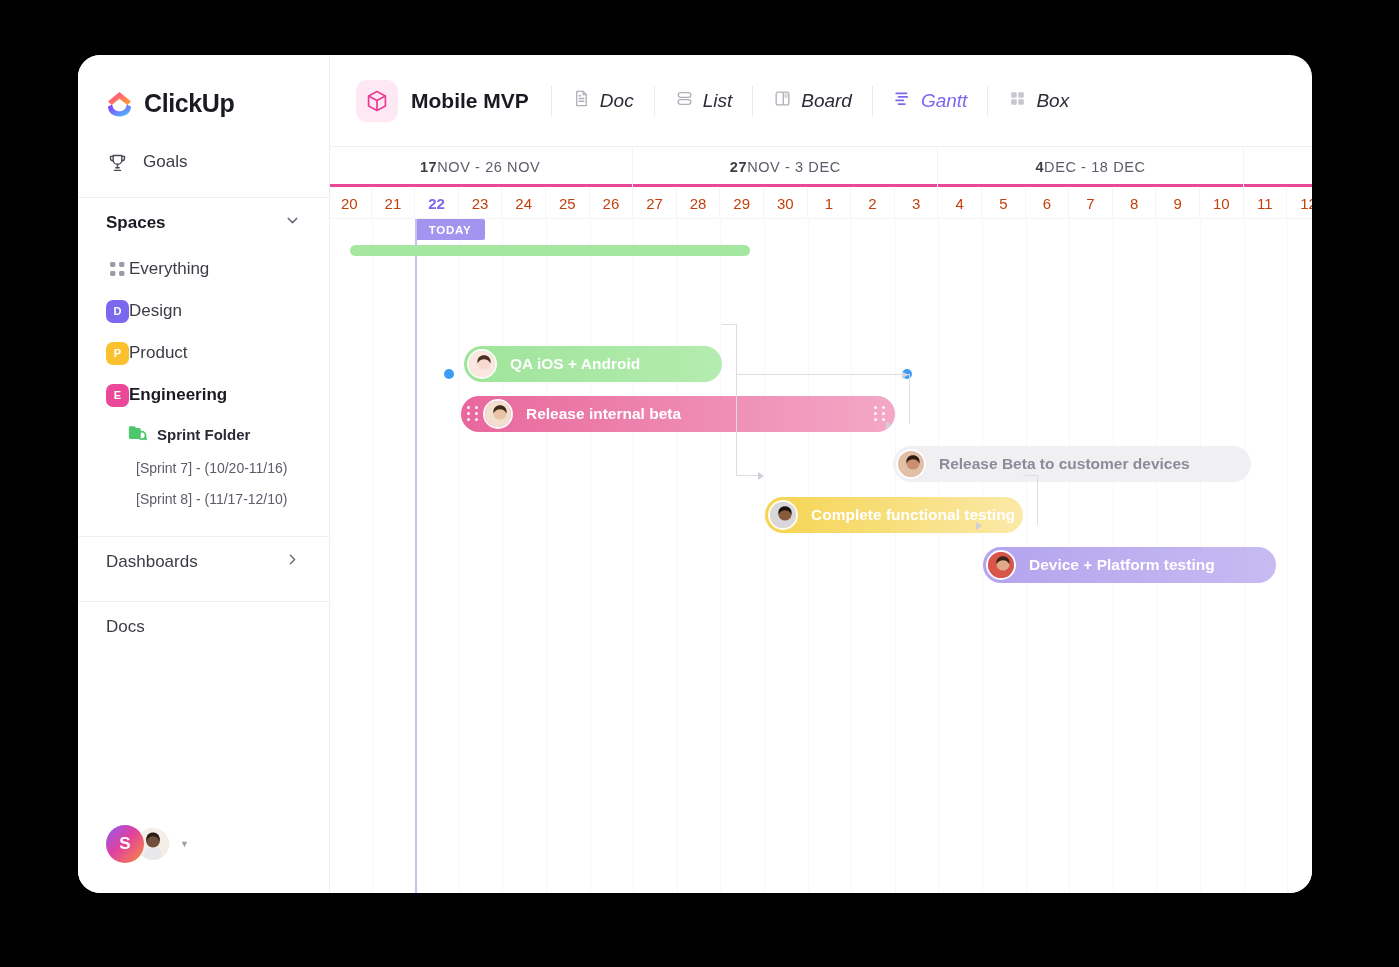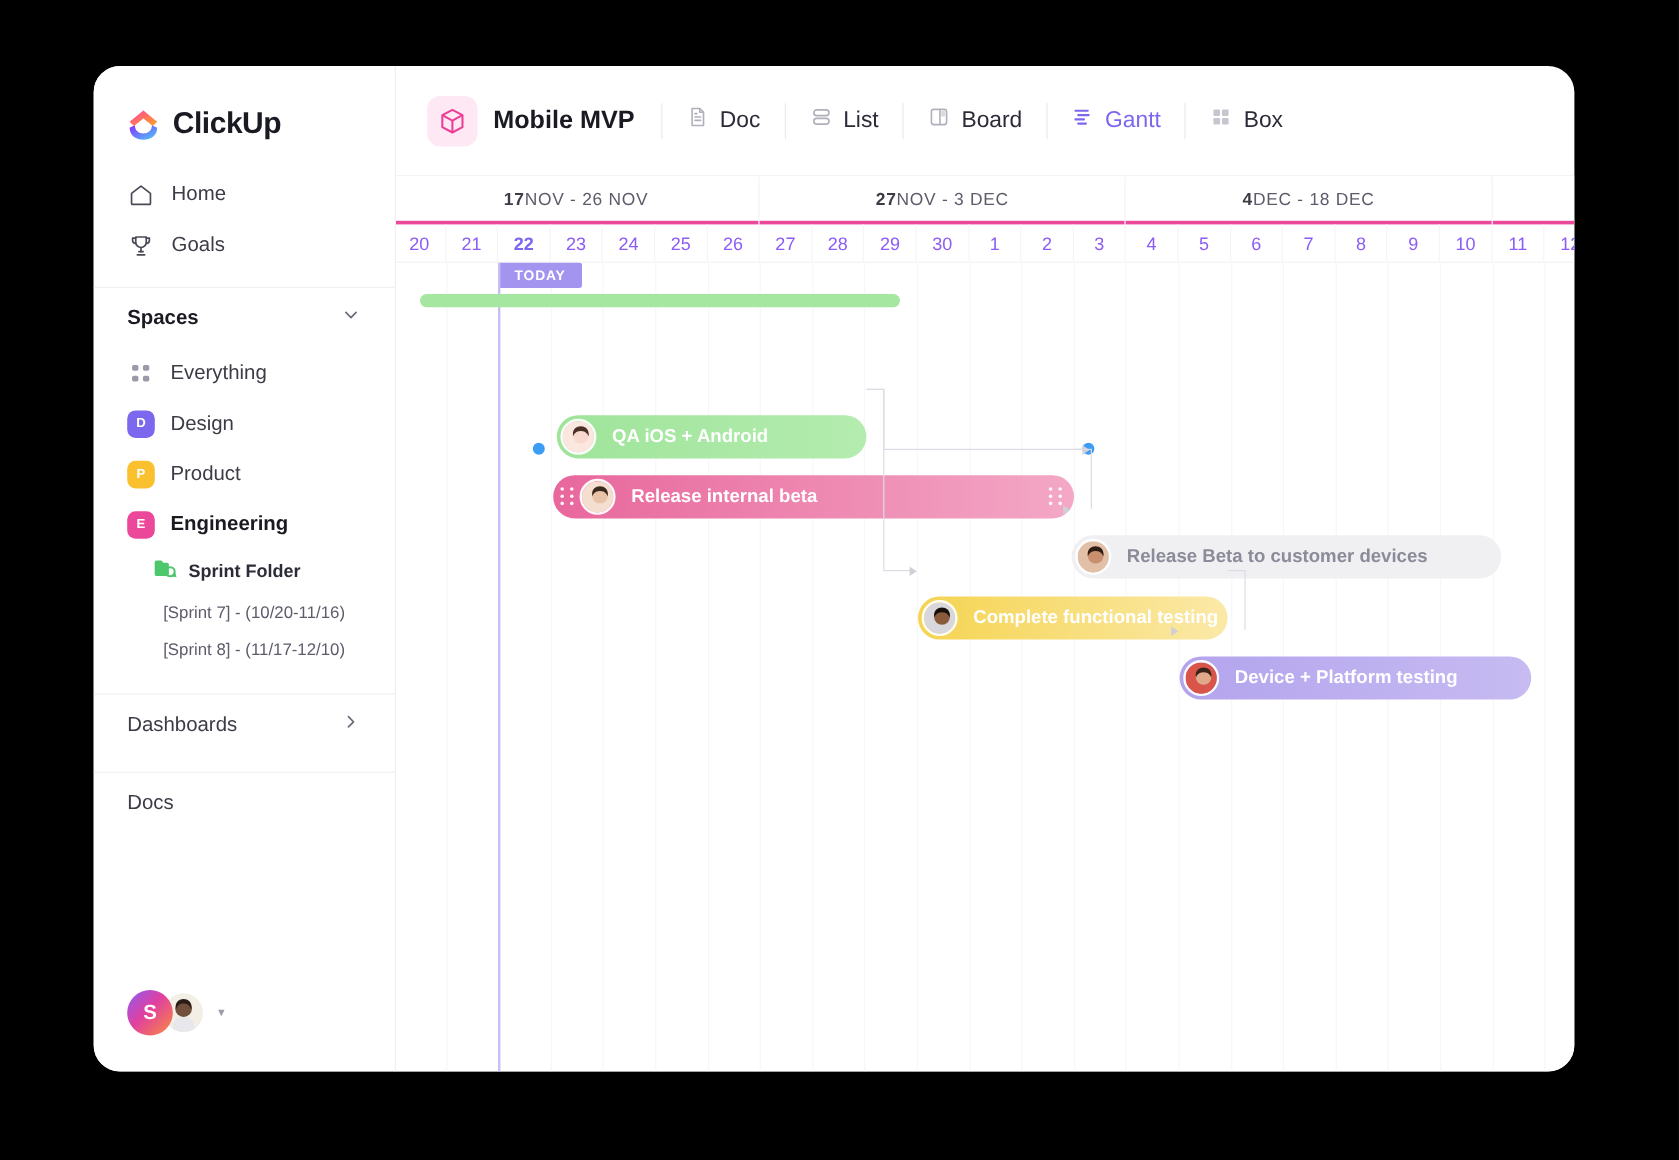--- a/index.html
+++ b/index.html
@@ -45,21 +45,21 @@
 
   .section-head {
     display: flex; align-items: center; justify-content: space-between;
     padding: 0 28px 0 28px; height: 50px;
     font-size: 17px; font-weight: bold; color: #1a1a22;
     cursor: pointer;
   }
   .section-head.plain { font-weight: normal; color: #3c3c47; }
 
   .space-item {
-    display: flex; align-items: center; gap: 13px;
+    display: flex; align-items: center; 
     height: 42px; padding-left: 28px;
     font-size: 17px; color: #3c3c47; cursor: pointer;
   }
   .space-item.active { font-weight: bold; color: #1a1a22; }
   .space-badge {
     width: 23px; height: 23px; border-radius: 7px;
     display: flex; align-items: center; justify-content: center;
     color: #fff; font-size: 11px; font-weight: bold; flex: 0 0 23px;
   }
   .dots-ico { width: 23px; height: 23px; flex: 0 0 23px; display:flex; align-items:center; justify-content:center;}
@@ -107,39 +107,39 @@
   .proj { display: flex; align-items: center; gap: 13px; padding-right: 22px; }
   .proj-ico {
     width: 42px; height: 42px; border-radius: 11px; background: #fde8f3;
     display: flex; align-items: center; justify-content: center;
   }
   .proj-name { font-size: 21px; font-weight: bold; color: #1a1a22; }
   .vsep { width: 1px; height: 30px; background: #e9e9ee; }
   .tab {
     display: flex; align-items: center; gap: 9px;
     padding: 0 20px; height: 42px;
-    font-size: 19px; color: #2c2c38; cursor: pointer;
+    font-size: 19px; color: #2c2c38; cursor: pointer; font-style: italic;
   }
   .tab.active { color: #7b68ee; }
 
   
   .gantt { flex: 1; position: relative; overflow: hidden; background: #fff; }
   .g-weeks { height: 40px; position: relative; border-bottom: 3px solid #ec4899; }
   .g-week {
     position: absolute; top: 0; height: 40px;
     display: flex; align-items: center; justify-content: center;
     font-size: 14.5px; letter-spacing: 0.6px; color: #5c5c6b;
     border-right: 1px solid #f3f3f6;
   }
   .g-week b { font-weight: bold; color: #3c3c47; }
   .g-days { height: 32px; position: relative; border-bottom: 1px solid #f3f3f6; }
   .g-day {
     position: absolute; top: 0; height: 32px;
     display: flex; align-items: center; justify-content: center;
-    font-size: 15px; color: #8b5cf6;
+    font-size: 15px; color: #c2410c;
     border-right: 1px solid #f5f5f8;
   }
   .g-day.today { color: #7b68ee; font-weight: bold; }
   .g-body { position: absolute; left: 0; top: 72px; right: 0; bottom: 0; }
   .g-col {
     position: absolute; top: 0; bottom: 0; width: 1px;
     background: #f7f7fa;
   }
   .today-line { position: absolute; top: 0; bottom: 0; width: 1.5px; background: #c9bdf5; }
   .today-badge {
@@ -201,28 +201,20 @@
             </linearGradient>
           </defs>
           <path d="M4 13.5 L15.5 4 L27 13.5 L23.3 17.1 L15.5 10.8 L7.7 17.1 Z" fill="url(#lgA)"></path>
           <path d="M4 18.5 C4 25 9.5 28.5 15.5 28.5 C21.5 28.5 27 25 27 18.5 L22.6 16.4 C22.6 20.8 19.4 23.2 15.5 23.2 C11.6 23.2 8.4 20.8 8.4 16.4 Z" fill="url(#lgB)"></path>
         </svg>
       </span>
       <span class="brand-name">ClickUp</span>
     </div>
 
     <div class="nav-top">
-      <div class="nav-item">
-        <span class="nav-ico">
-          <svg width="21" height="21" viewBox="0 0 24 24" fill="none" stroke="#4a4a57" stroke-width="1.6" stroke-linecap="round" stroke-linejoin="round">
-            <path d="M3 10.5 L12 3.5 L21 10.5 V20 a1 1 0 0 1-1 1 H4 a1 1 0 0 1-1-1 Z"></path>
-          </svg>
-        </span>
-        <span>Home</span>
-      </div>
       <div class="nav-item">
         <span class="nav-ico">
           <svg width="21" height="21" viewBox="0 0 24 24" fill="none" stroke="#4a4a57" stroke-width="1.6" stroke-linecap="round" stroke-linejoin="round">
             <path d="M7 4h10v5a5 5 0 0 1-10 0z"></path>
               <path d="M7 5H4v2a3 3 0 0 0 3 3"></path>
               <path d="M17 5h3v2a3 3 0 0 1-3 3"></path>
             <path d="M12 14v4"></path>
               <path d="M8.5 21h7"></path>
               <path d="M10 18h4"></path>
           </svg>

